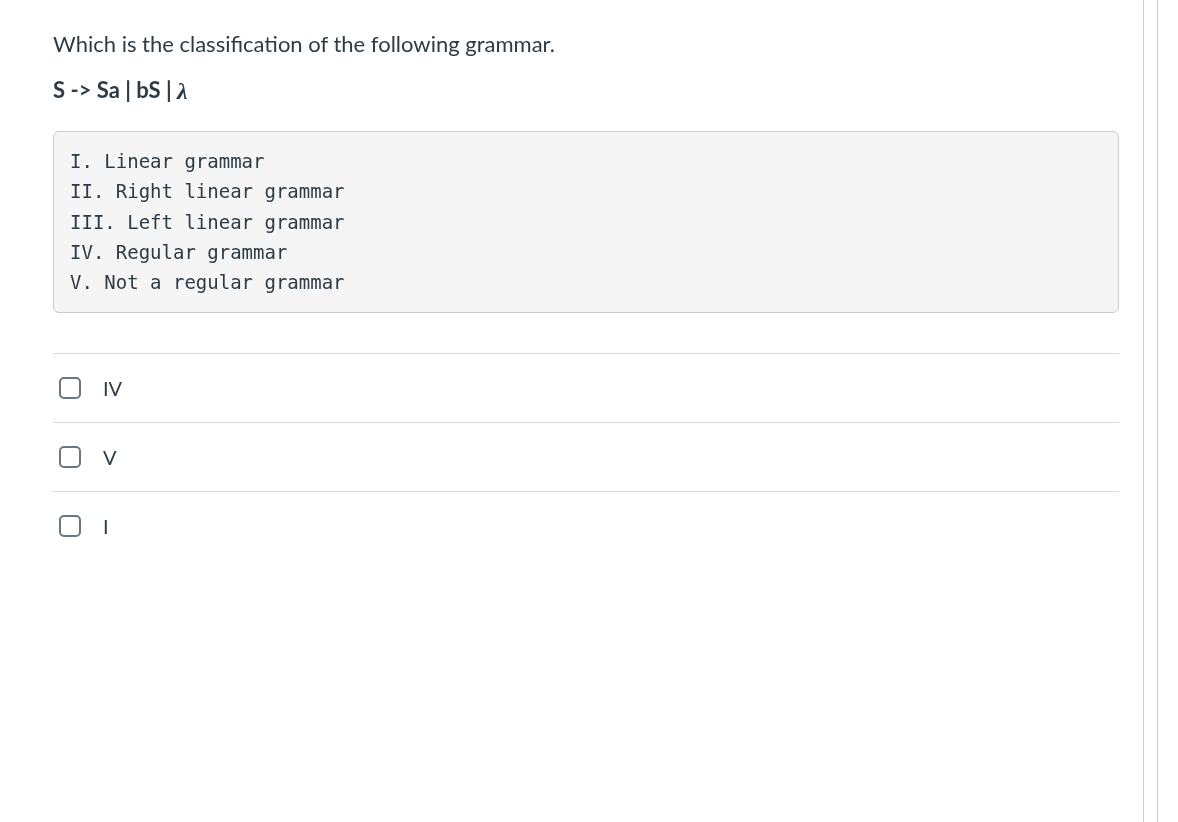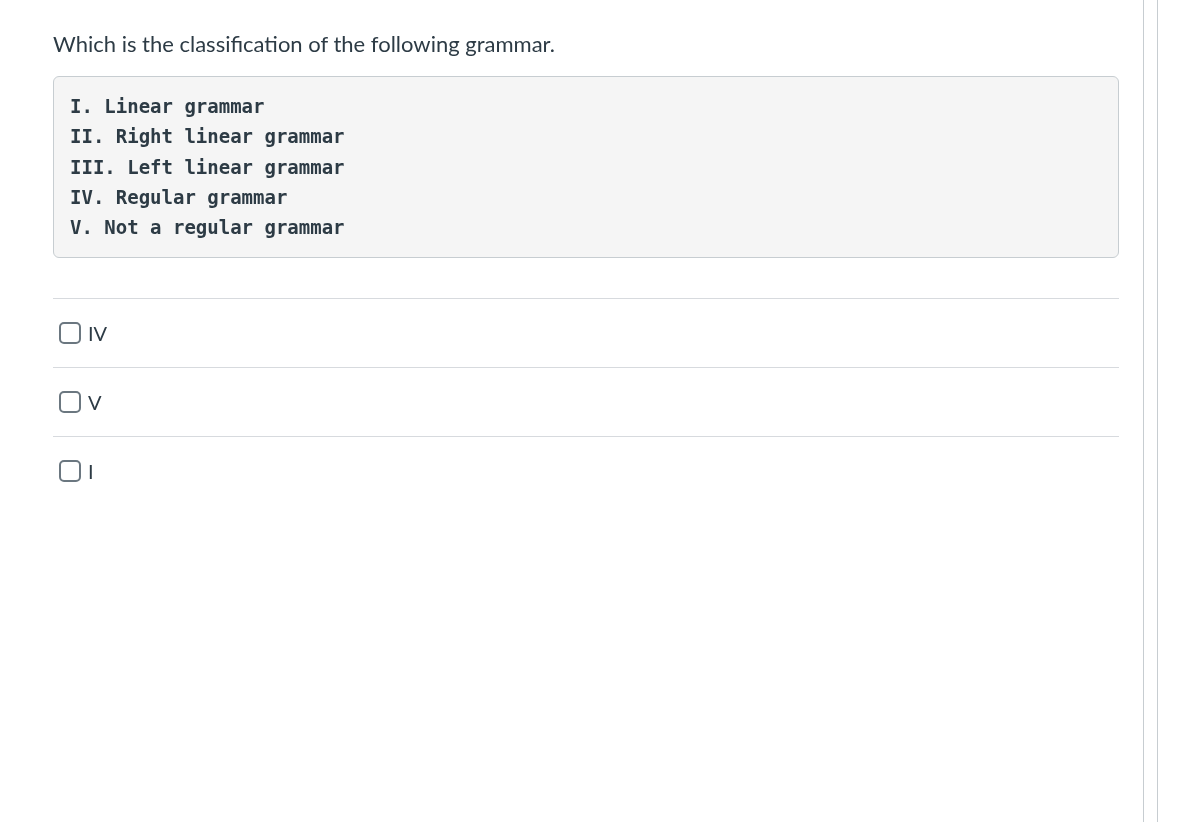--- a/index.html
+++ b/index.html
@@ -57,32 +57,31 @@
     background: #f5f5f5;
     border: 1px solid #c7cdd1;
     border-radius: 6px;
     padding: 14px 16px;
     margin: 0 24px 40px 0;
     font-family: "Menlo", "Monaco", "Consolas", monospace;
     font-size: 19px;
     line-height: 1.6;
     color: #2d3b45;
     white-space: pre;
-    font-weight: bold;
   }
   .answers {
     margin: 0 24px 0 0;
     border-top: 1px solid #d7dade;
   }
   .answer-row {
     display: flex;
     align-items: center;
     border-bottom: 1px solid #d7dade;
     padding: 22px 8px 22px 6px;
-    gap: 7px;
+    gap: 22px;
   }
   .answer-row:last-child {
     border-bottom: none;
   }
   .chk {
     width: 22px;
     height: 22px;
     border: 2px solid #6b7780;
     border-radius: 5px;
     background: #ffffff;
@@ -95,20 +94,25 @@
   }
 </style>
 </head>
 <body>
 
 <div class="outer">
   <div class="main-col">
 
     <p class="question-text">Which is the classification of the following grammar.</p>
 
+    <p class="grammar-line">
+      <span>S</span>
+      <span>-&gt;</span>
+      <span>Sa | bS  |  </span><span class="lambda">λ</span>
+    </p>
 
     <div class="code-box"><span>I. Linear grammar</span>
 <span>II. Right linear grammar</span>
 <span>III. Left linear grammar</span>
 <span>IV. Regular grammar</span>
 <span>V. Not a regular grammar</span></div>
 
     <div class="answers">
       <div class="answer-row">
         <div class="chk"></div>

